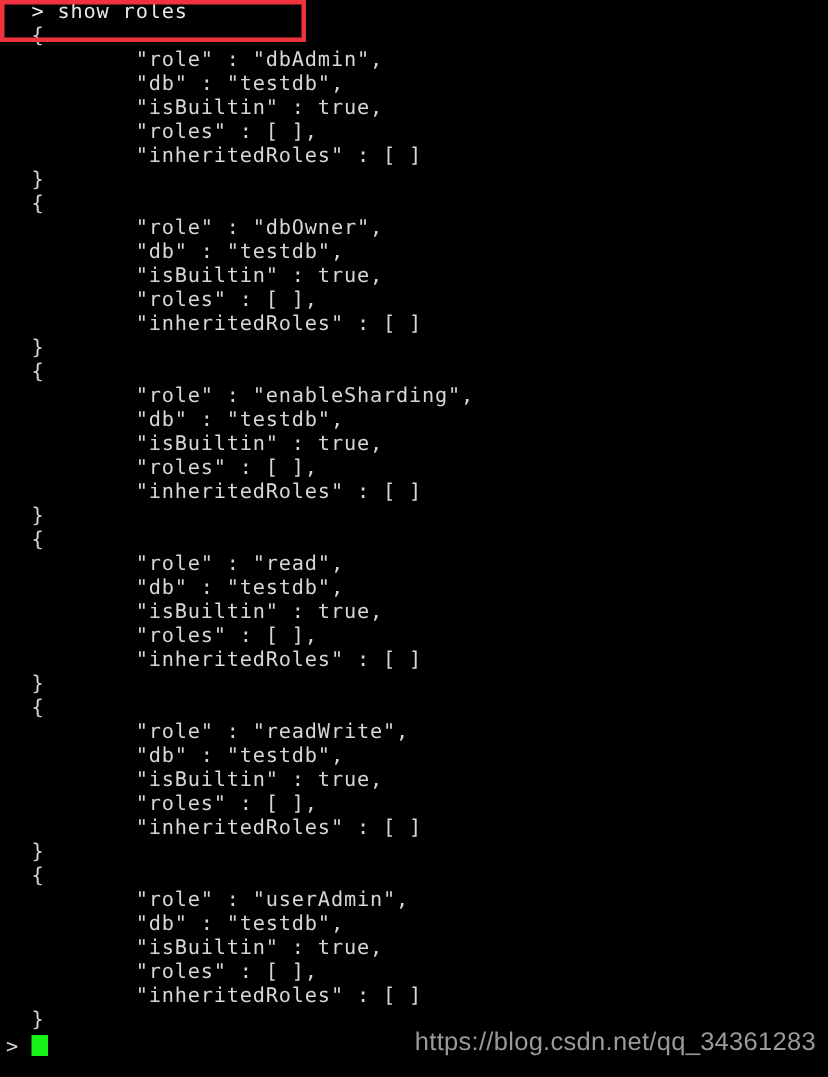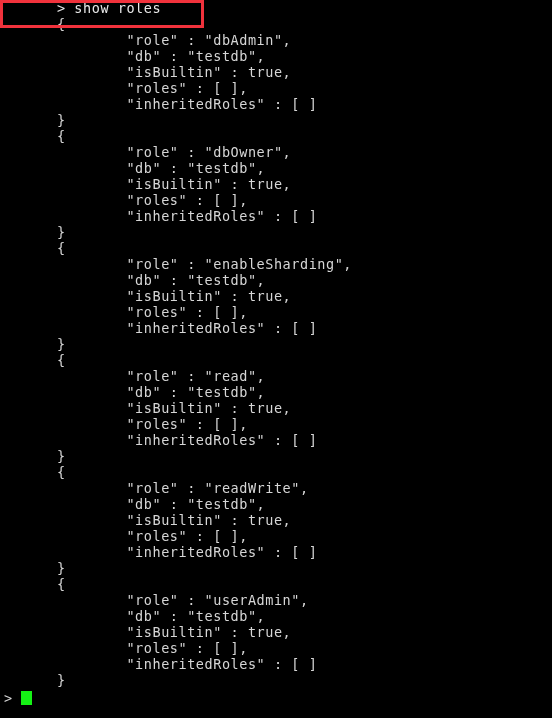--- a/index.html
+++ b/index.html
@@ -35,21 +35,20 @@
   }
   .line {
     height: 16px;
     line-height: 16px;
     font-size: 13.5px;
     letter-spacing: 0.55px;
     color: #d6d6d6;
     white-space: pre;
     padding-left: 21px;
     font-family: "DejaVu Sans Mono", "Liberation Mono", monospace;
-    margin-left: 36px;
   }
   .line.cmd { color: #e8e8e8; }
   .line.brace { color: #d6d6d6; }
 
   
   #redbox {
     position: absolute;
     left: 0px;
     top: 0px;
     width: 204px;
@@ -141,14 +140,15 @@
       <div class="line">        "isBuiltin" : true,</div>
       <div class="line">        "roles" : [ ],</div>
       <div class="line">        "inheritedRoles" : [ ]</div>
       <div class="line brace">}</div>
     </div>
 
   <div id="redbox" style="border-color: rgb(240, 50, 60);"></div>
 
   <div id="promptline"><span>&gt;</span><span> </span><span id="cursor" style="background: rgb(21, 242, 21);"></span></div>
 
+  <div id="watermark" style="color: rgb(154, 154, 154);">https://blog.csdn.net/qq_34361283</div>
 
 </div>
 
 </body></html>

